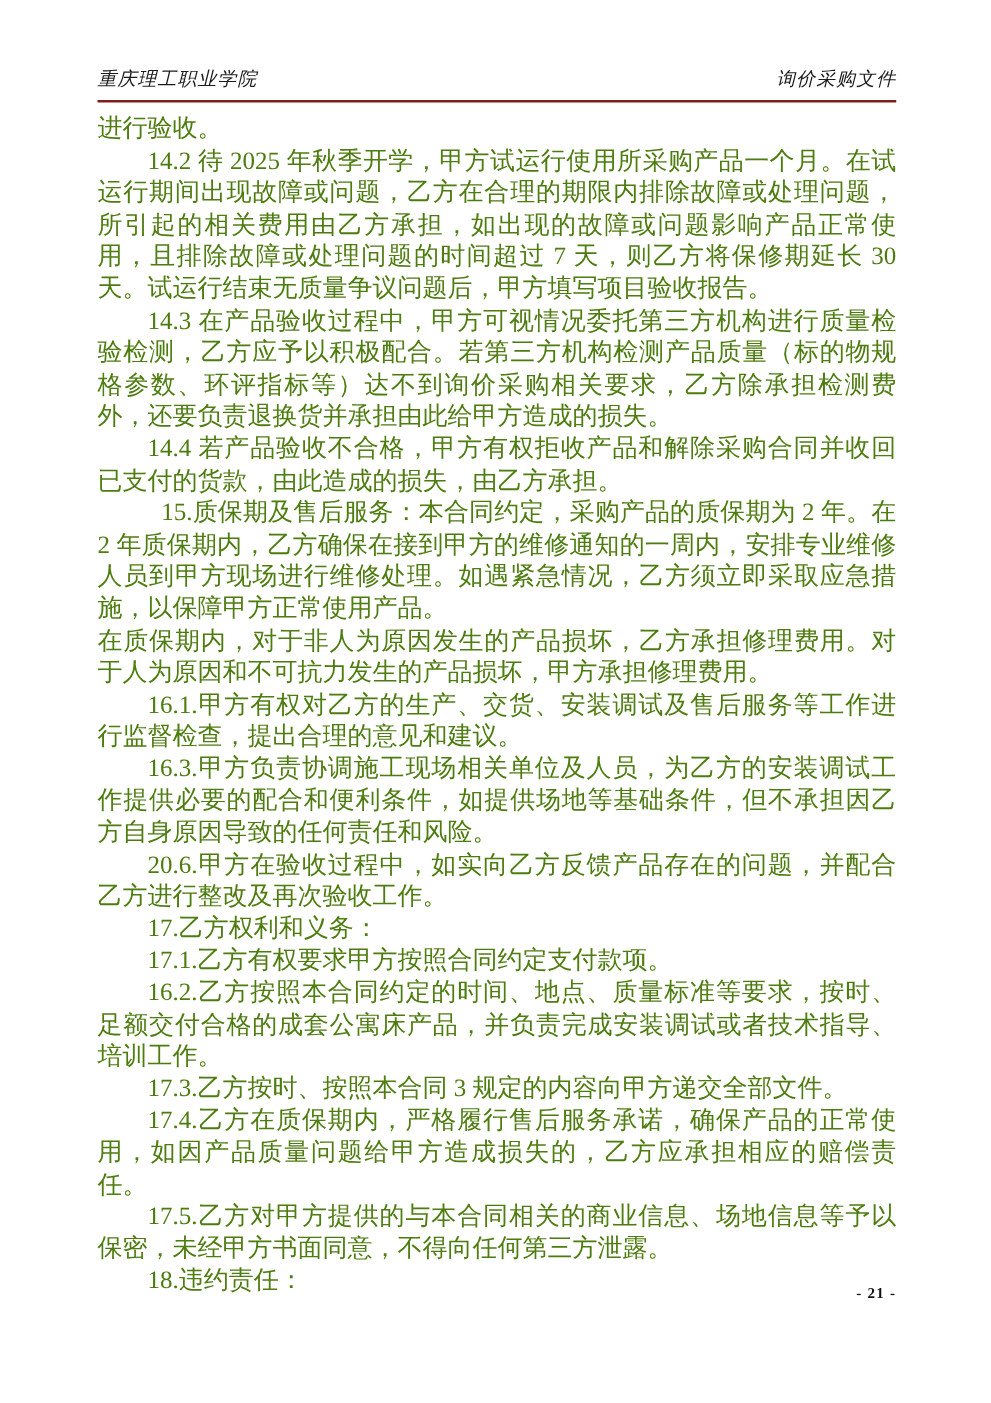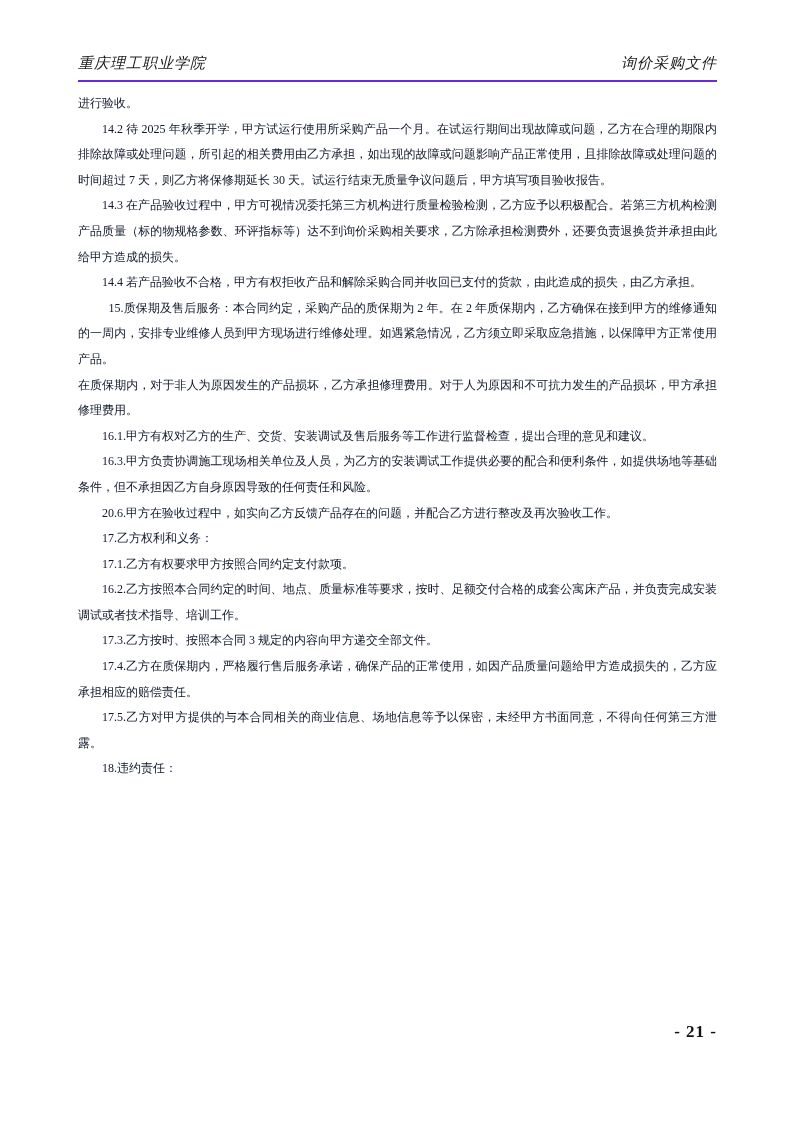--- a/index.html
+++ b/index.html
@@ -20,47 +20,47 @@
     overflow: hidden;
   }
   .header {
     display: flex;
     justify-content: space-between;
     align-items: flex-end;
     font-size: 15px;
     font-style: italic;
     letter-spacing: 1px;
     padding-bottom: 7px;
-    border-bottom: 2px solid #6d28d9;
+    border-bottom: 2px solid #7f1d1d;
   }
   .header .school,
   .header .doctype {
     white-space: nowrap;
   }
   .doc-body {
     margin-top: 9px;
-    font-size: 12px;
+    font-size: 20px;
     line-height: 25.6px;
     text-align: justify;
-    color: #0f172a;
+    color: #4d7c0f;
   }
   .doc-body p {
     margin: 0;
   }
   .doc-body p.indent {
     text-indent: 2em;
   }
   .doc-body p.indent-lg {
     text-indent: 2.55em;
   }
   .footer {
     position: absolute;
     right: 76px;
     bottom: 80px;
-    font-size: 17px;
+    font-size: 12px;
     font-weight: bold;
     letter-spacing: 1px;
     color: #111;
   }
 </style>
 </head>
 <body>
 
 <div class="page">
 

